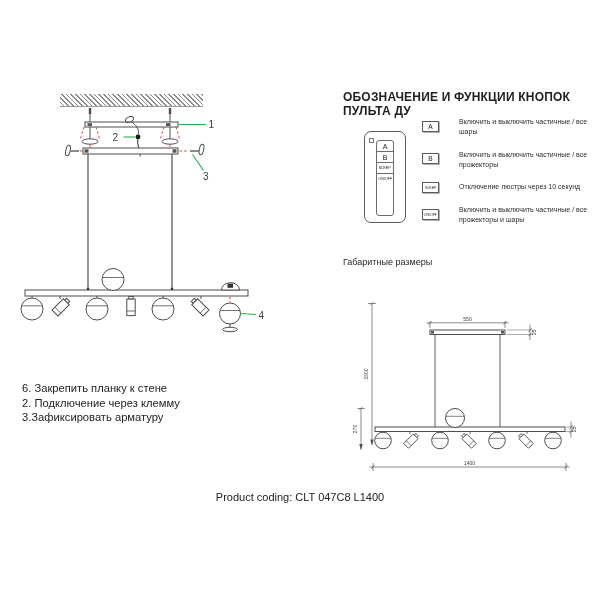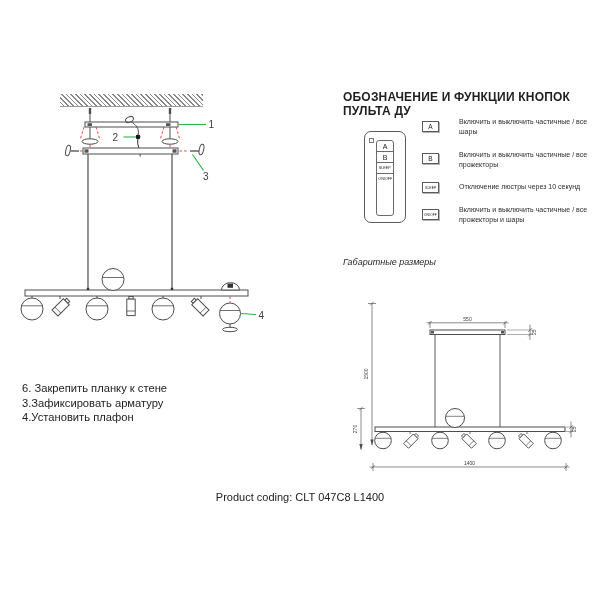--- a/index.html
+++ b/index.html
@@ -145,21 +145,21 @@
 <div class="abs key" style="left:422px;top:182px;width:15px;height:9px;">
     <span class="tiny">SLEEP</span>
   </div>
 <div class="abs legend-text" style="left:459px;top:182px;width:140px;">Отключение люстры через 10 секунд</div>
 
 <div class="abs key" style="left:422px;top:209px;width:15px;height:9px;">
     <span class="tiny">ON/OFF</span>
   </div>
 <div class="abs legend-text" style="left:459px;top:205px;width:132px;">Включить и выключить частичные / все прожекторы и шары</div>
 
-<div class="abs sec-title" style="left:343px;top:257px;font-style:italic;">Габаритные размеры</div>
+<div class="abs sec-title" style="left:343px;top:257px;">Габаритные размеры</div>
 
 <svg class="abs" style="left:340px;top:295px;" width="260" height="185" viewBox="0 0 260 185">
   <g stroke="#4d4d4d" fill="none" stroke-width="1">
     <rect x="90" y="35" width="75" height="4.5" fill="#fff"></rect>
     <rect x="91" y="36" width="3" height="2.5" fill="#555" stroke="none"></rect>
     <rect x="161" y="36" width="3" height="2.5" fill="#555" stroke="none"></rect>
     <path d="M95,39.5 V132" stroke-width="0.9"></path>
     <path d="M160,39.5 V132" stroke-width="0.9"></path>
     <rect x="35" y="132" width="190" height="4.5" fill="#fff"></rect>
     <circle cx="115" cy="123" r="9.5" fill="#fff"></circle>
@@ -228,17 +228,17 @@
     <text transform="translate(195.8,37.3) rotate(-90)" text-anchor="middle">25</text>
     <text transform="translate(27.5,79) rotate(-90)" text-anchor="middle">1500</text>
     <text transform="translate(16.8,134) rotate(-90)" text-anchor="middle">270</text>
     <text transform="translate(236.3,134.3) rotate(-90)" text-anchor="middle">25</text>
     <text x="129.5" y="170.3" text-anchor="middle">1400</text>
   </g>
 </svg>
 
 <div class="abs steps" style="left:22px;top:381px;">
   <div>6. Закрепить планку к стене</div>
+  <div>2. Подключение через клемму</div>
   <div>3.Зафиксировать арматуру</div>
-  <div>4.Установить плафон</div>
 </div>
 
 <div class="abs coding" style="left:0;right:0;top:475px;">Product coding: CLT 047C8 L1400</div>
 
 </body></html>

